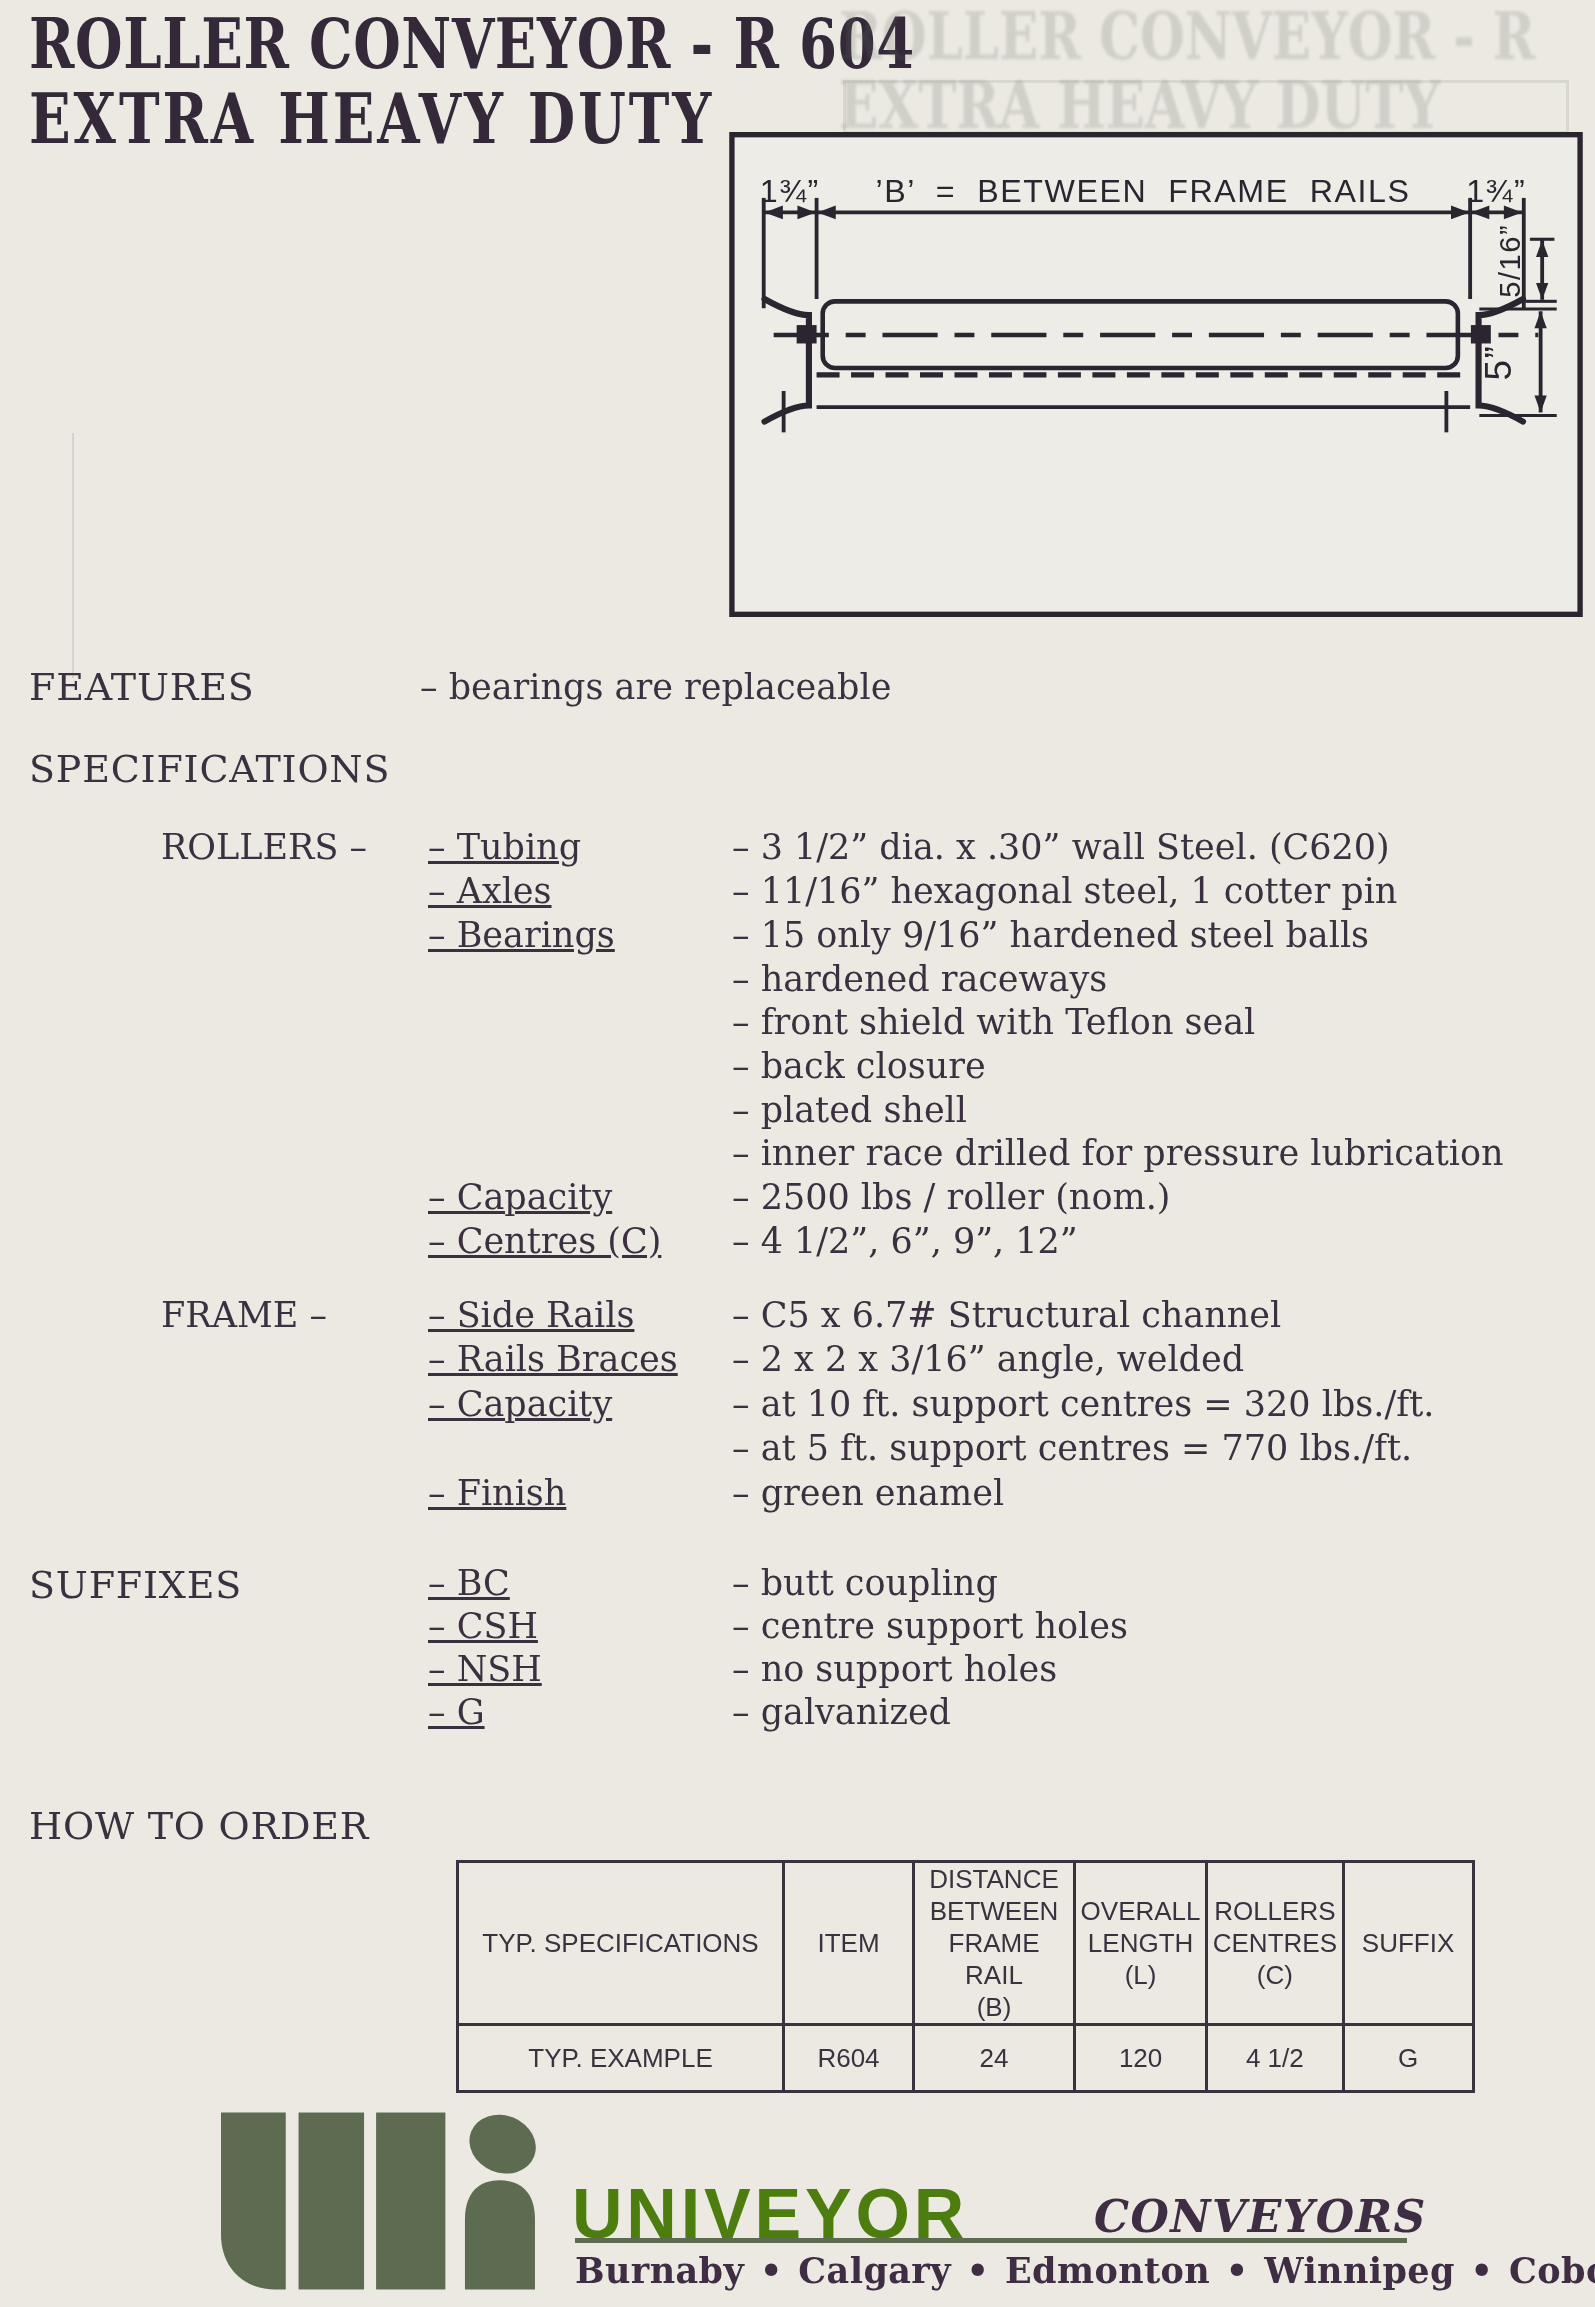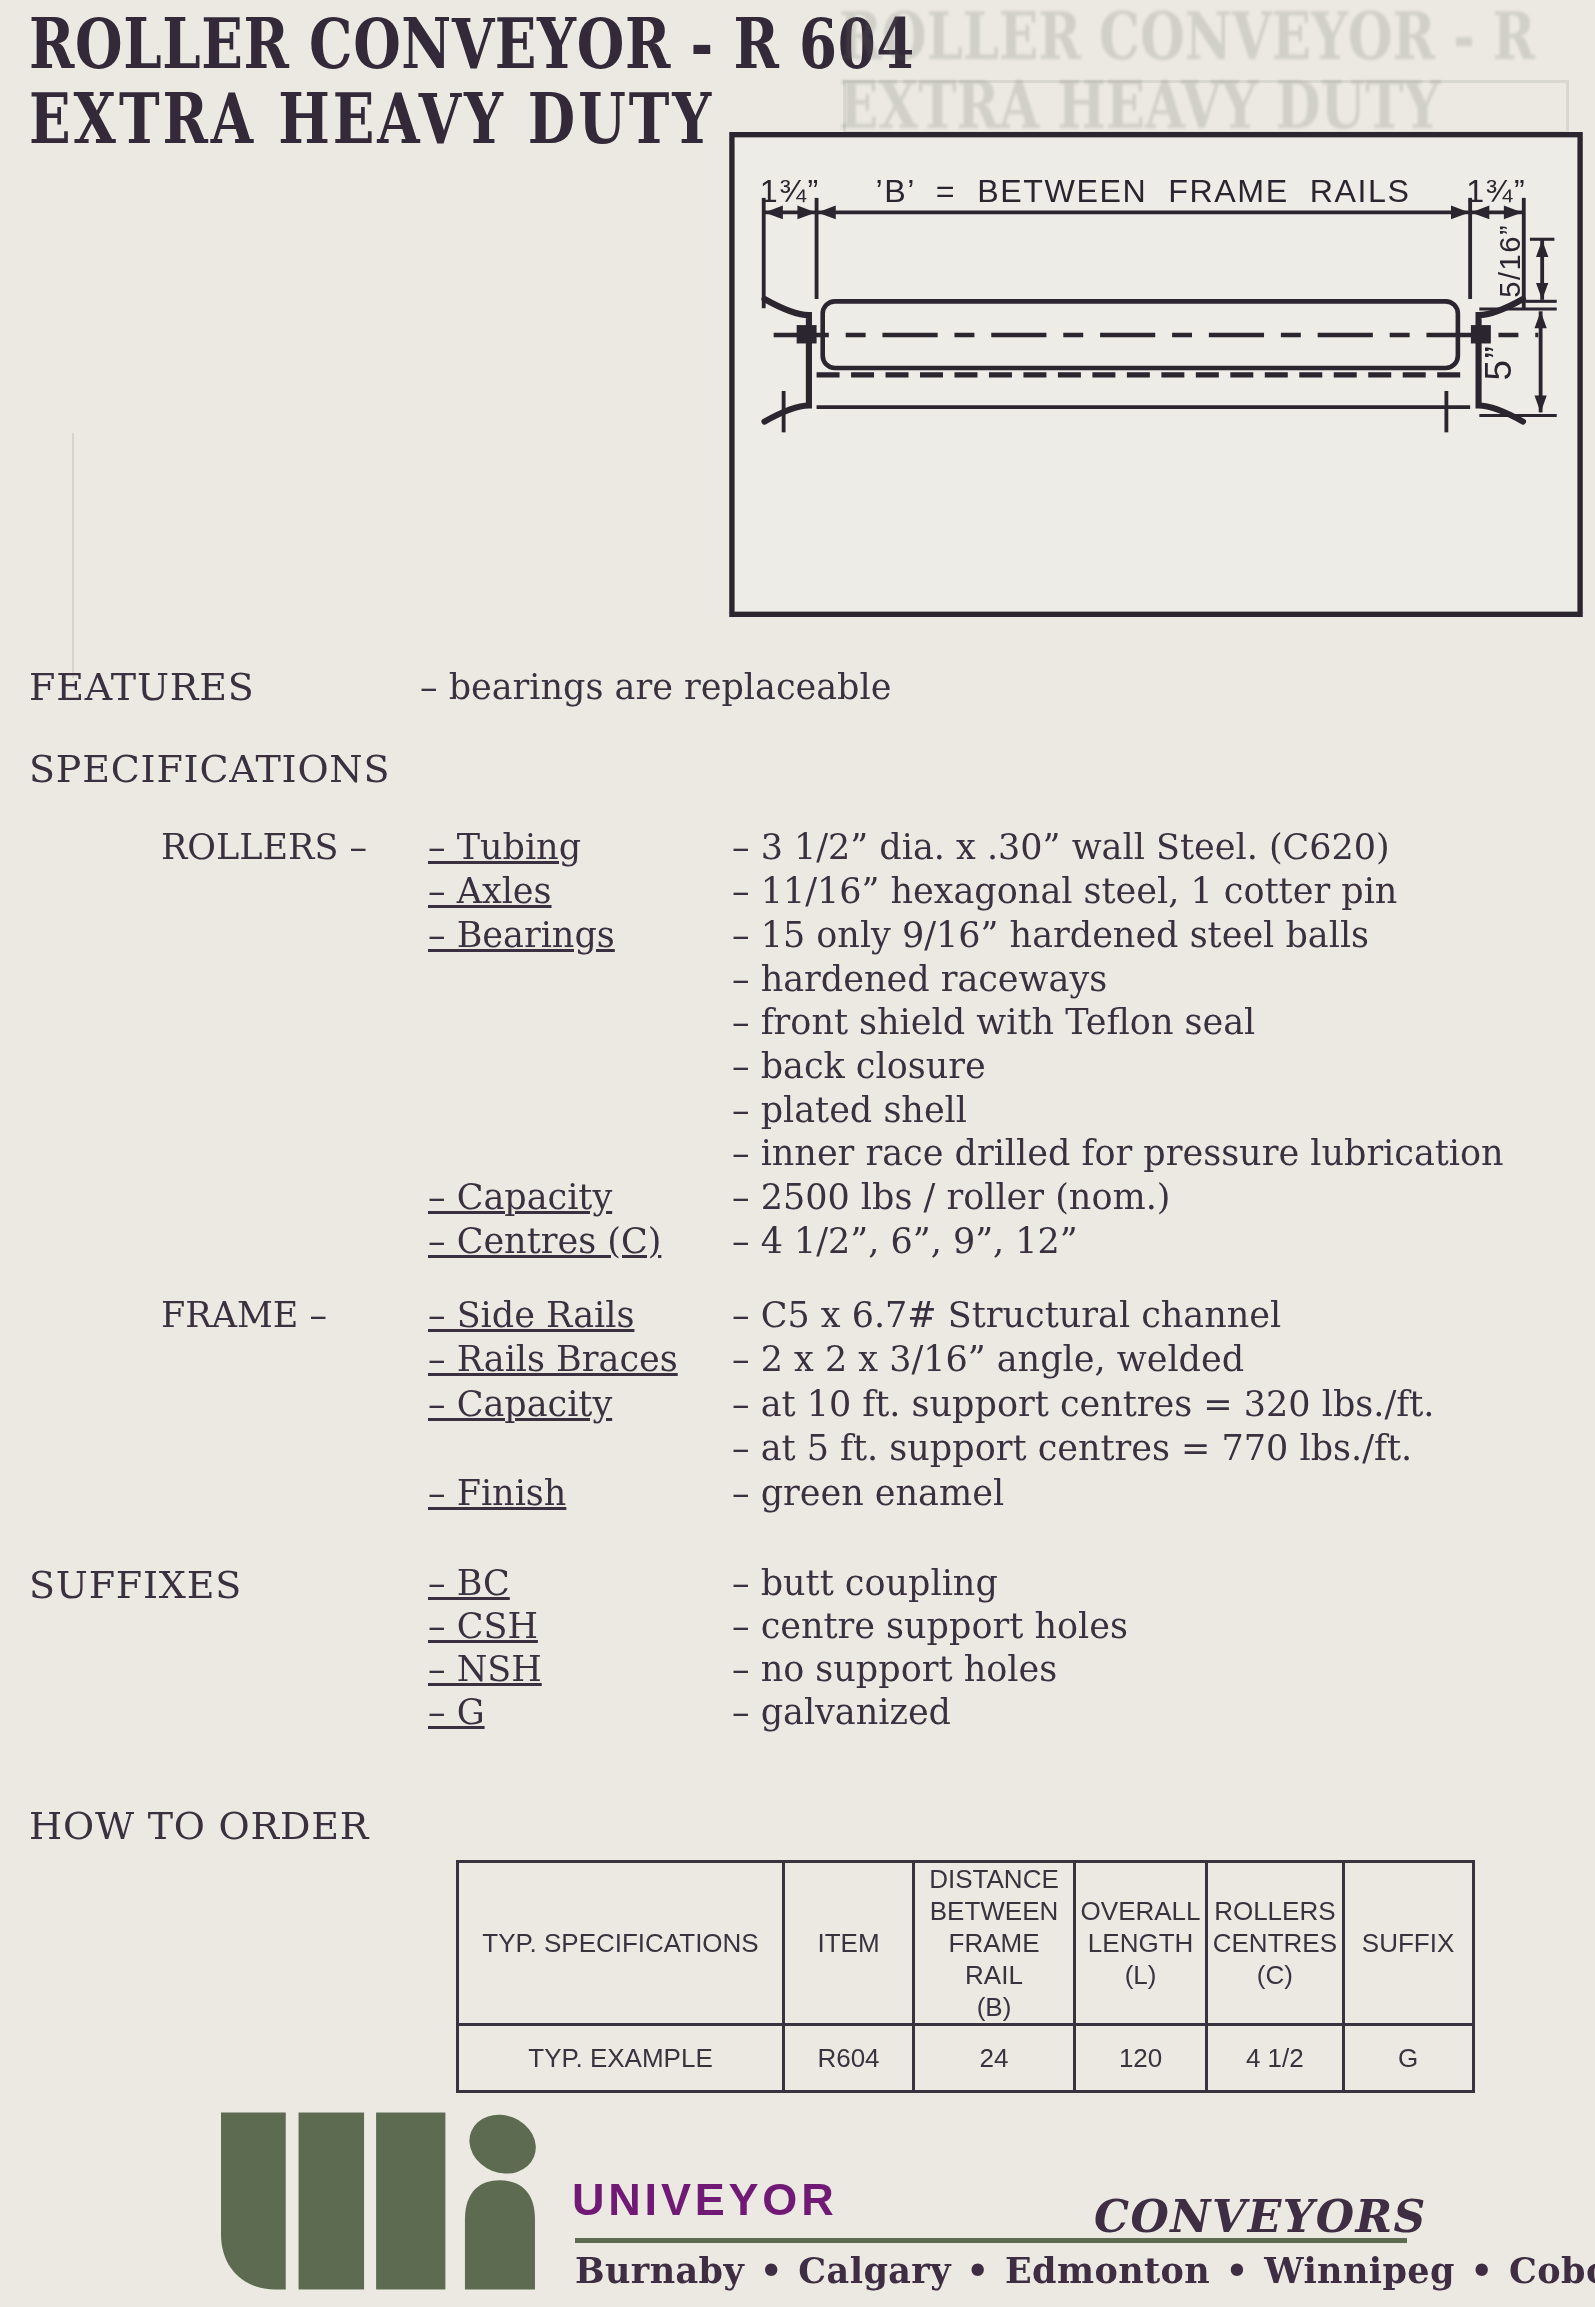--- a/index.html
+++ b/index.html
@@ -35,21 +35,21 @@
   .order-table{position:absolute;left:456px;top:1860px;border-collapse:collapse;
     table-layout:fixed;font-family:"Liberation Sans",sans-serif;font-size:26px;
     color:#3a323f;text-align:center;}
   .order-table th,.order-table td{border:3.8px solid #3a323f;white-space:pre-line;
     line-height:32px;font-weight:normal;padding:0 4.6px;vertical-align:middle;}
   .order-table .hdr-row th{height:144px;}
   .order-table .data-row td{height:64px;}
   
   .logo-mark{position:absolute;left:221px;top:2112px;}
   .brand{position:absolute;left:572px;top:2174px;font-family:"Liberation Sans",sans-serif;
-    font-weight:bold;font-size:45px;letter-spacing:3.8px;color:#701a75;white-space:nowrap;}
+    font-weight:bold;font-size:70px;letter-spacing:3.8px;color:#4d7c0f;white-space:nowrap;}
   .brand-suffix{position:absolute;left:1094px;top:2191px;font-style:italic;font-weight:bold;
     font-size:44px;letter-spacing:1.5px;color:#3e2d43;white-space:nowrap;}
   .brand-rule{position:absolute;left:575px;top:2238px;width:832px;height:5.4px;background:#5d6b51;}
   .cities{position:absolute;left:575px;top:2250px;font-weight:bold;font-size:35px;
     color:#3e2d43;letter-spacing:0.4px;word-spacing:3.1px;white-space:nowrap;}
 </style>
 </head>
 <body>
 
 <div class="page">

